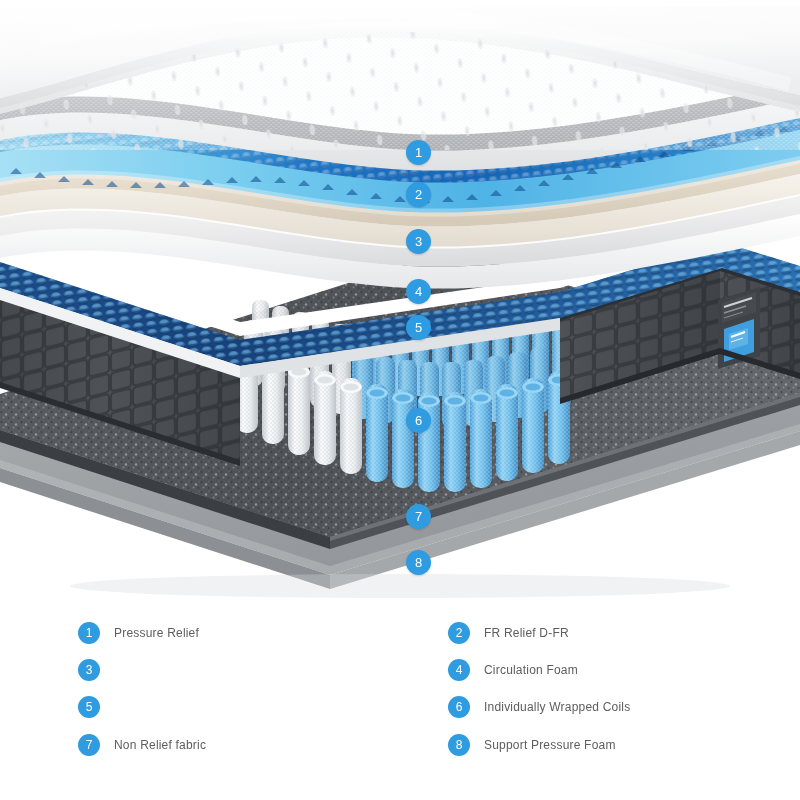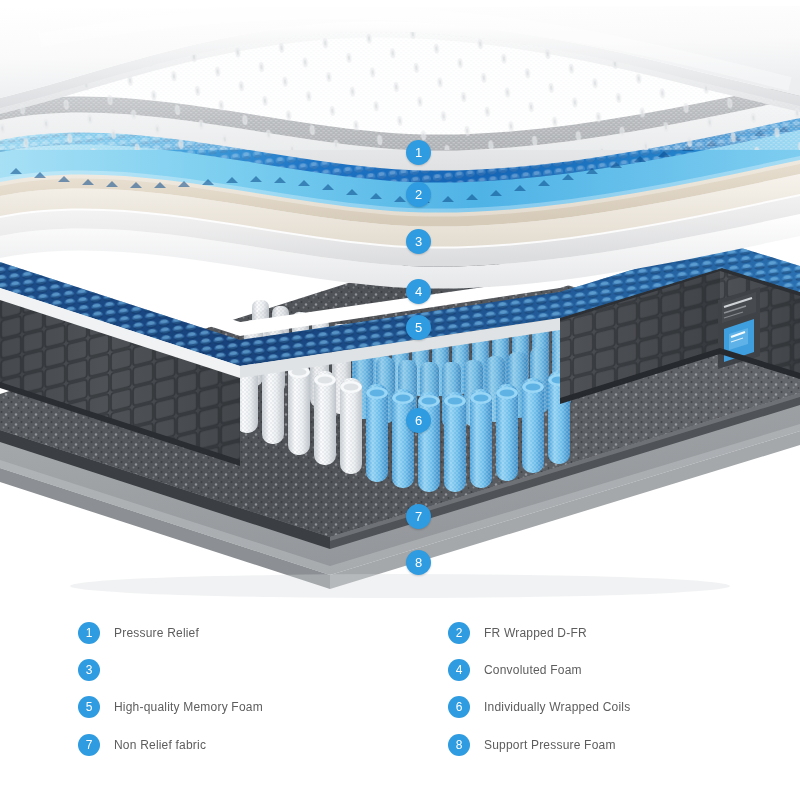--- a/index.html
+++ b/index.html
@@ -664,36 +664,35 @@
     <div class="legend-col" id="legend-col-left">
       <div class="legend-row" style="top:20px;">
         <span class="legend-badge">1</span>
         <span class="legend-label">Pressure Relief</span>
       </div>
       <div class="legend-row" style="top:57px;">
         <span class="legend-badge">3</span>
       </div>
       <div class="legend-row" style="top:94px;">
         <span class="legend-badge">5</span>
-        <span class="legend-label">High-quality Memory Foam</span>
       </div>
       <div class="legend-row" style="top:132px;">
         <span class="legend-badge">7</span>
         <span class="legend-label">Non Relief fabric</span>
       </div>
     </div>
 
     <div class="legend-col" id="legend-col-right">
       <div class="legend-row" style="top:20px;">
         <span class="legend-badge">2</span>
-        <span class="legend-label">FR Wrapped D-FR</span>
+        <span class="legend-label">FR Relief D-FR</span>
       </div>
       <div class="legend-row" style="top:57px;">
         <span class="legend-badge">4</span>
-        <span class="legend-label">Convoluted Foam</span>
+        <span class="legend-label">Circulation Foam</span>
       </div>
       <div class="legend-row" style="top:94px;">
         <span class="legend-badge">6</span>
         <span class="legend-label">Individually Wrapped Coils</span>
       </div>
       <div class="legend-row" style="top:132px;">
         <span class="legend-badge">8</span>
         <span class="legend-label">Support Pressure Foam</span>
       </div>
     </div>

